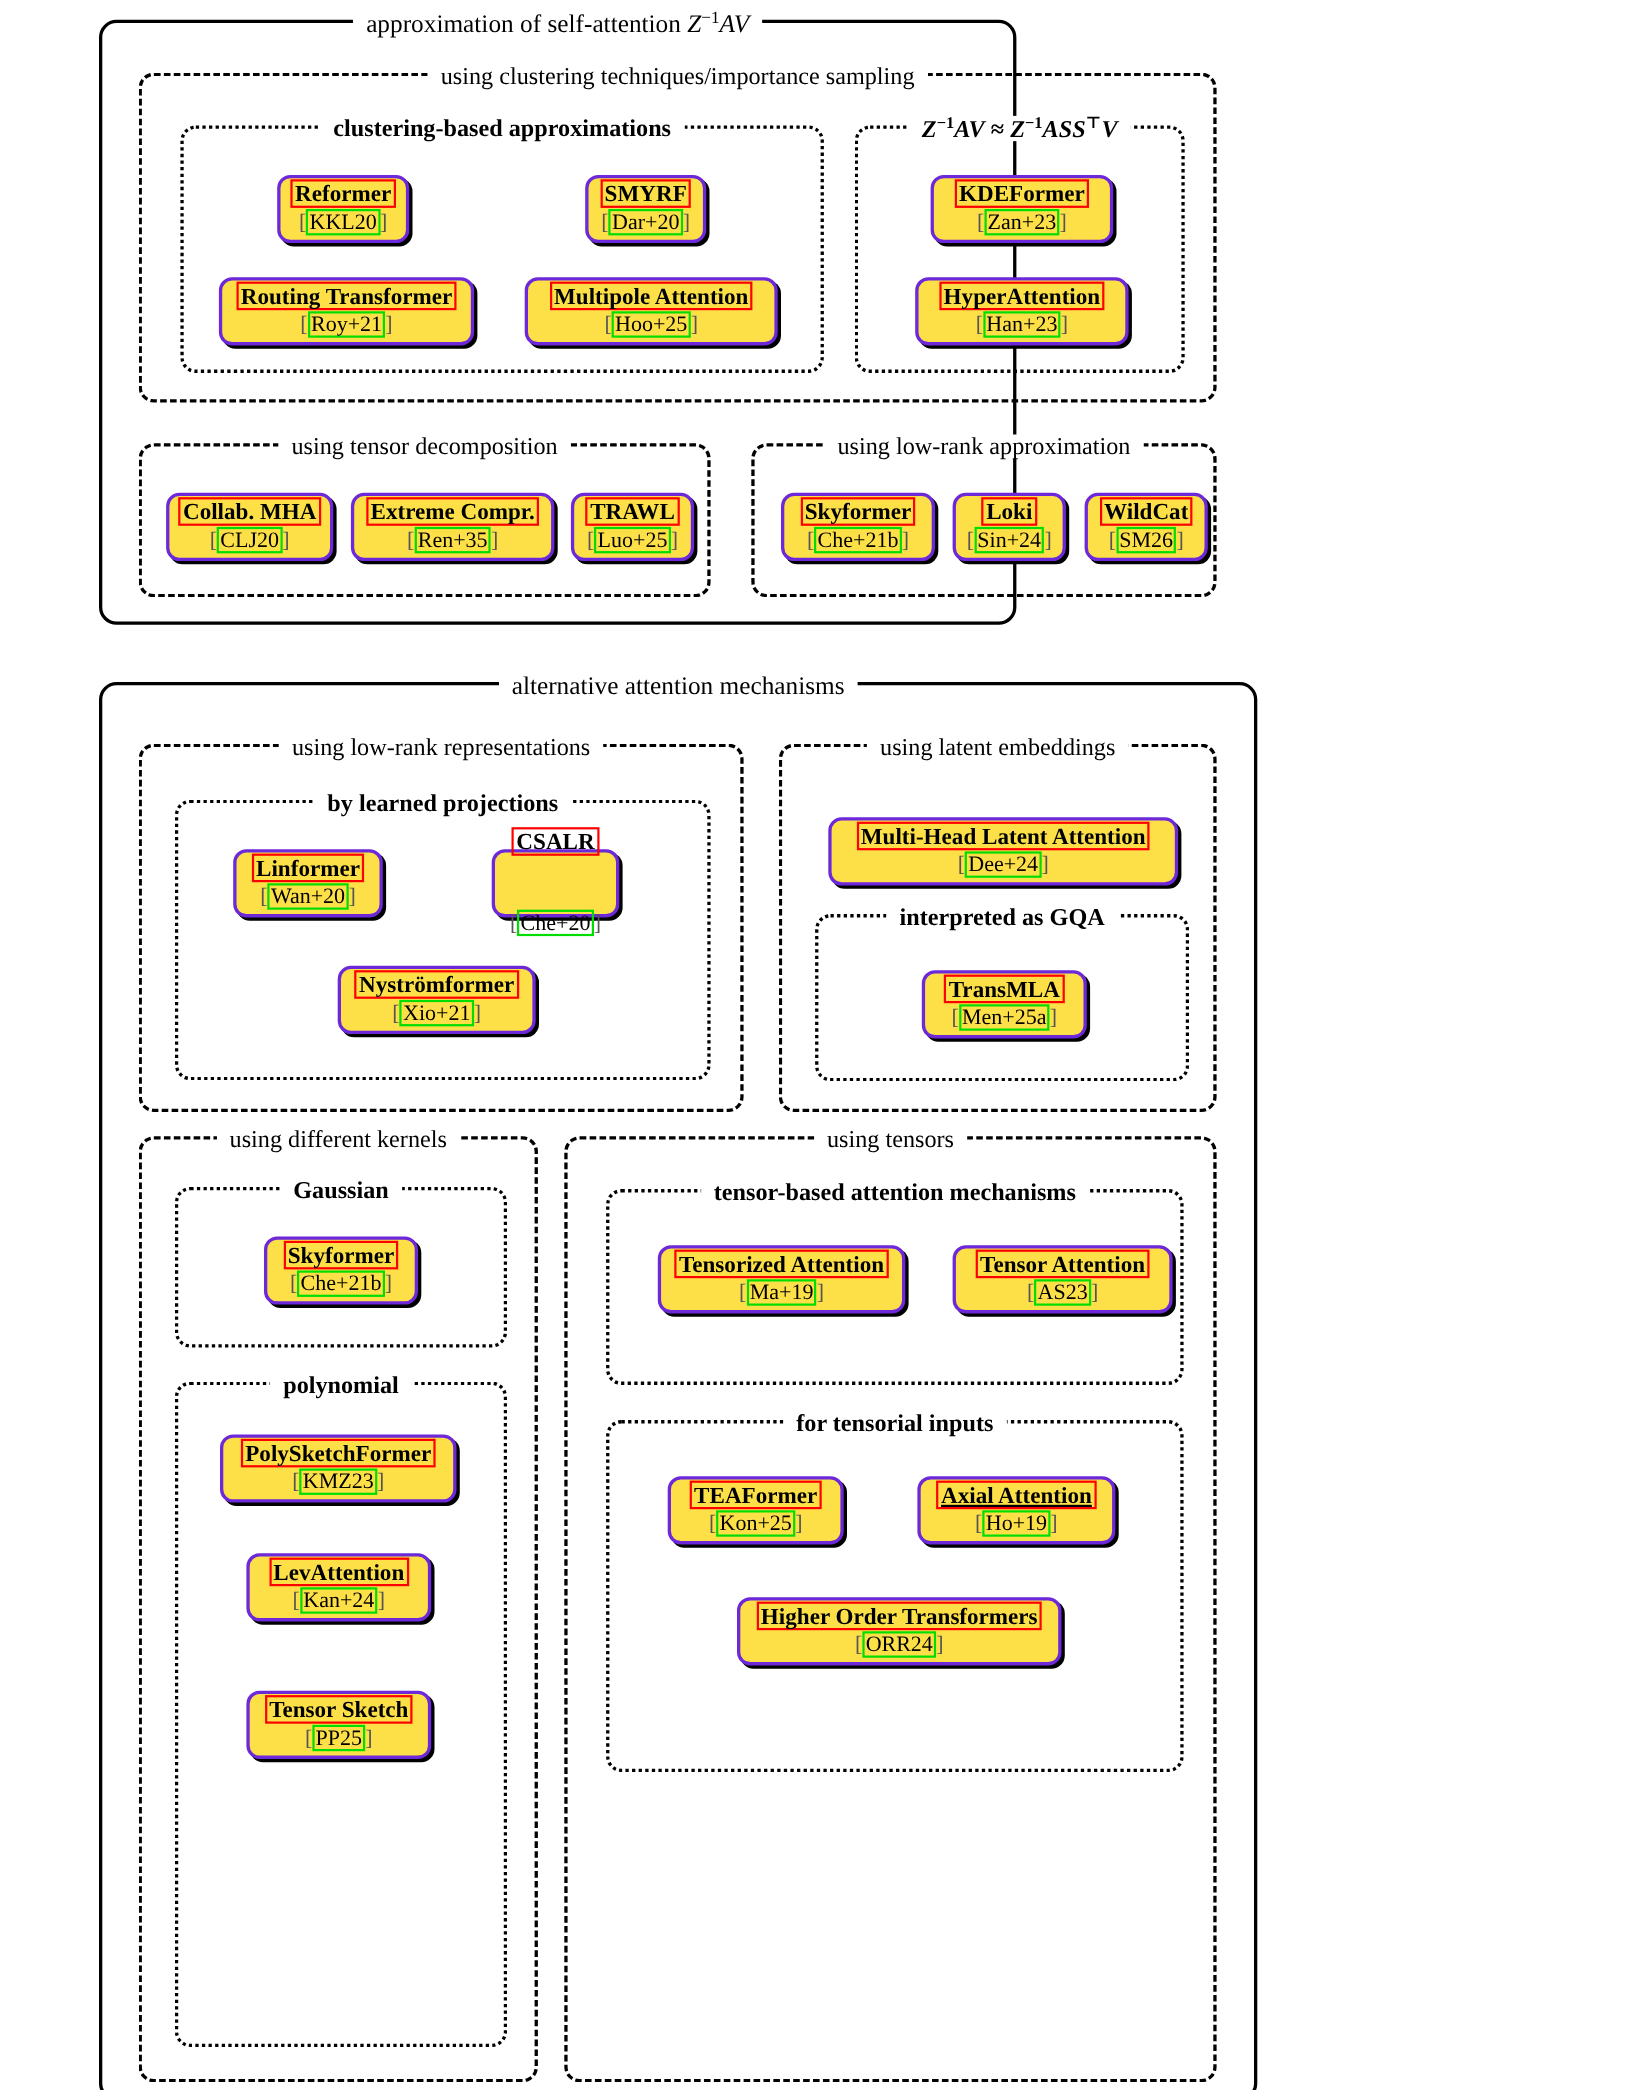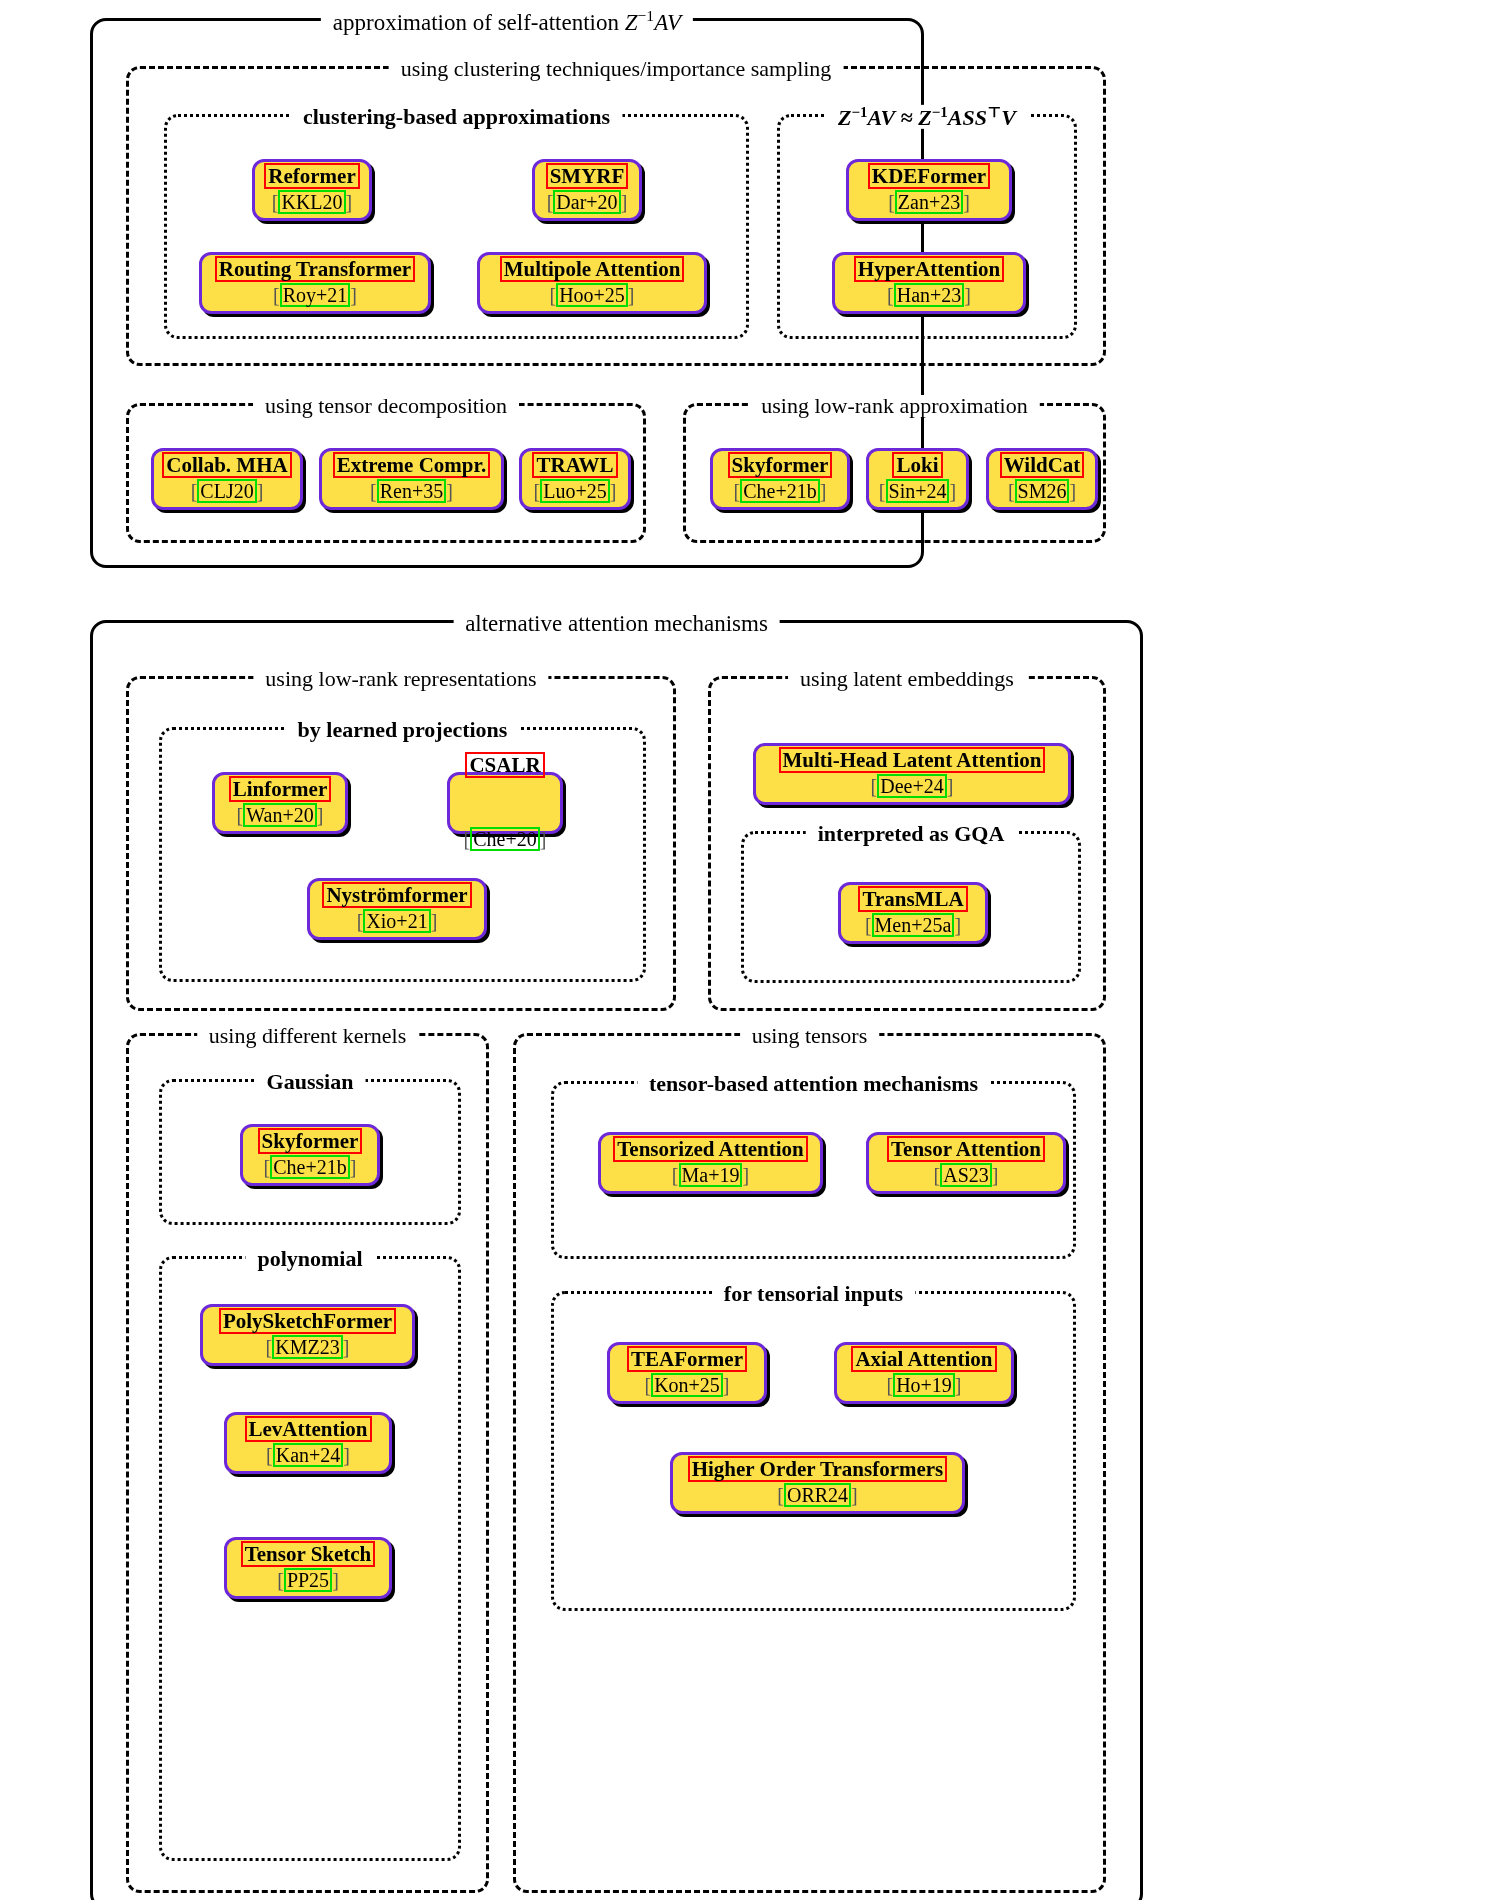--- a/index.html
+++ b/index.html
@@ -278,21 +278,21 @@
     </div>
 
     <div class="frame lvl3" style="position:absolute; left:35px; top:255px; width:525px; height:320px;">
       <div class="frame-label">for tensorial inputs</div>
 
       <div class="node" style="left:53px; top:48px; width:160px; height:62px;">
         <div class="title">TEAFormer</div>
         <div class="cite"><span class="brk">[</span><span class="ib">Kon+25</span><span class="brk">]</span></div>
       </div>
 
-      <div class="node" style="left:280px; top:48px; width:180px; height:62px;">
+      <div class="node" style="left:280px; top:48px; width:180px; height:62px;text-decoration:underline;">
         <div class="title">Axial Attention</div>
         <div class="cite"><span class="brk">[</span><span class="ib">Ho+19</span><span class="brk">]</span></div>
       </div>
 
       <div class="node" style="left:116px; top:158px; width:295px; height:62px;">
         <div class="title">Higher Order Transformers</div>
         <div class="cite"><span class="brk">[</span><span class="ib">ORR24</span><span class="brk">]</span></div>
       </div>
     </div>
   </div>

